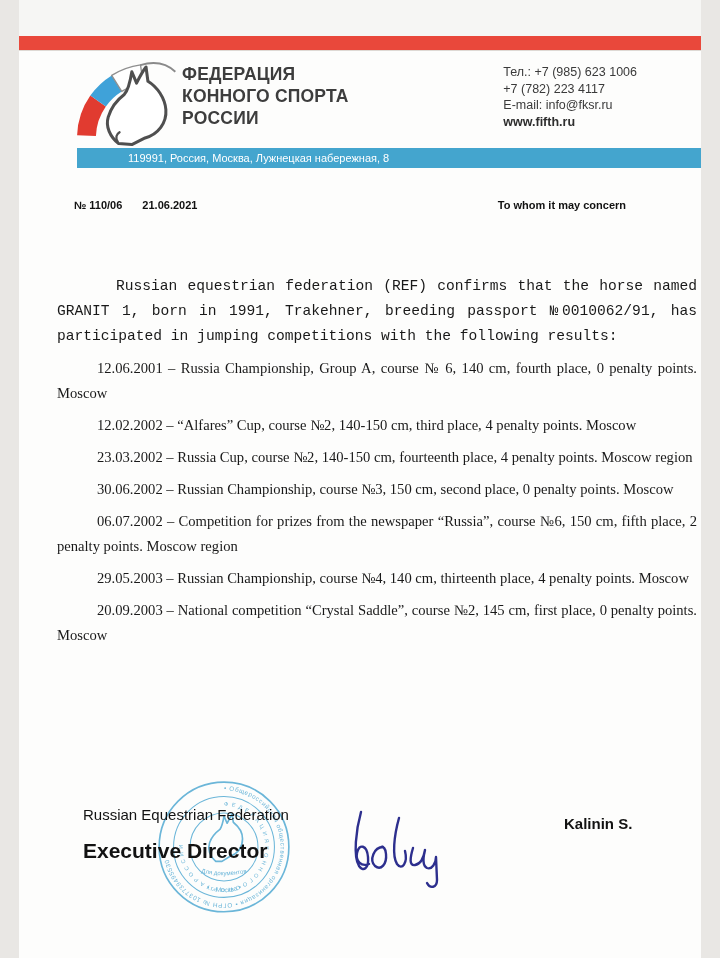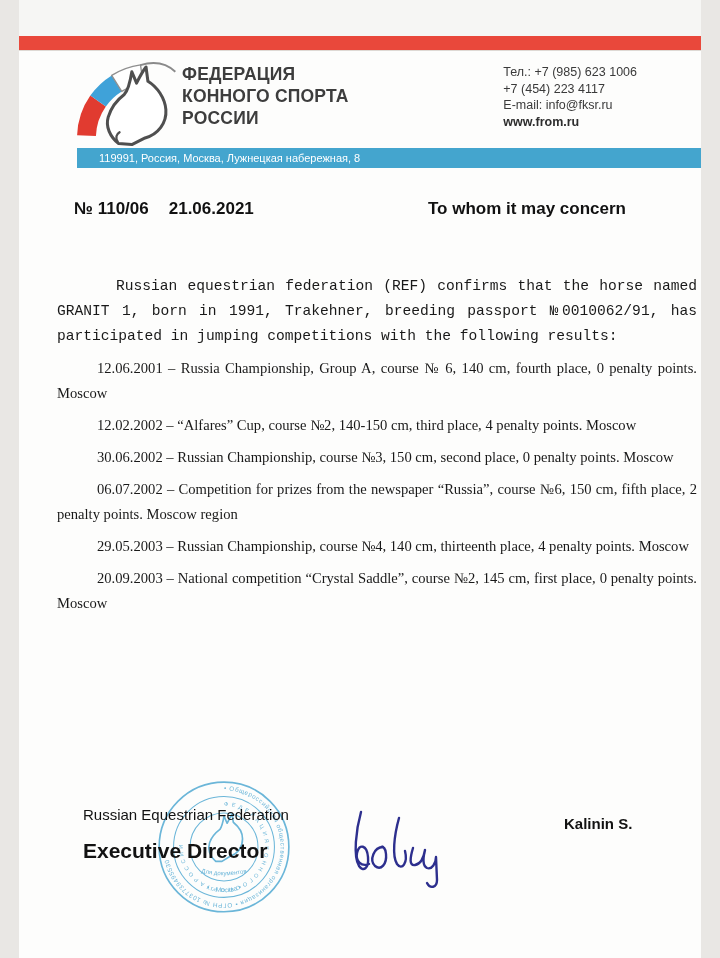--- a/index.html
+++ b/index.html
@@ -8,25 +8,25 @@
     font-family:"Liberation Sans",sans-serif;overflow:hidden;color:#1c1c1c;
   }
   .top-strip{position:absolute;top:0;left:0;width:720px;height:36px;background:#f6f6f4;}
   .red-bar{position:absolute;top:36px;left:0;width:720px;height:14px;background:#e9483b;border-bottom:1px solid #ded9d4;}
   .logo-svg{position:absolute;left:58px;top:56px;}
   .org-name{position:absolute;left:163px;top:63px;font-size:17.5px;font-weight:bold;color:#3d3d3d;line-height:22px;letter-spacing:.2px;}
   .contact{position:absolute;right:64px;top:64px;font-size:12.5px;color:#3a3a3a;line-height:16.5px;}
   .contact .site{font-weight:bold;color:#2e2e2e;}
   .address-bar{
     position:absolute;left:58px;top:148px;width:635px;height:20px;background:#44a5ce;
-    color:#ffffff;font-size:11px;line-height:20px;padding-left:22px;box-sizing:border-box;
+    color:#ffffff;font-size:11px;line-height:20px;padding-left:51px;box-sizing:border-box;
   }
   .ref-row{
     position:absolute;top:199px;left:55px;right:75px;display:flex;justify-content:space-between;
-    font-weight:bold;font-size:17px;color:#111;
+    font-weight:bold;font-size:11px;color:#111;
   }
   .ref-row .ref-date{margin-left:20px;}
   .body-text{position:absolute;top:274px;left:38px;width:640px;font-size:14.6px;line-height:25px;color:#191919;}
   .body-text p{margin:0;text-align:justify;}
   .body-text p.intro{text-indent:59px;font-family:Liberation Mono, monospace;}
   .body-text p.result{text-indent:40px;margin-top:7px;font-family:Liberation Serif, serif;}
   .sig-org{position:absolute;left:64px;top:806px;font-size:15px;font-weight:normal;color:#121212;z-index:3;}
   .sig-title{position:absolute;left:64px;top:839px;font-size:21px;font-weight:bold;color:#121212;z-index:3;}
   .sig-name{position:absolute;left:545px;top:815px;font-size:15px;font-weight:bold;color:#121212;z-index:3;}
   .stamp{position:absolute;left:137px;top:779px;z-index:1;opacity:.92;}
@@ -50,38 +50,39 @@
   </svg>
 
   <div class="org-name">
     <div>ФЕДЕРАЦИЯ</div>
     <div>КОННОГО СПОРТА</div>
     <div>РОССИИ</div>
   </div>
 
   <div class="contact">
     <div>Тел.: +7 (985) 623 1006</div>
-    <div>+7 (454) 223 4117</div>
+    <div>+7 (782) 223 4117</div>
     <div>E-mail: info@fksr.ru</div>
-    <div class="site">www.from.ru</div>
+    <div class="site">www.fifth.ru</div>
   </div>
 
   <div class="address-bar">119991, Россия, Москва, Лужнецкая набережная, 8</div>
 
   <div class="ref-row">
     <span>
       <span>№ 110/06</span><span class="ref-date">21.06.2021</span>
     </span>
     <span>To whom it may concern</span>
   </div>
 
   <div class="body-text">
     <p class="intro">Russian equestrian federation (REF) confirms that the horse named GRANIT 1, born in 1991, Trakehner, breeding passport №0010062/91, has participated in jumping competitions with the following results:</p>
     <p class="result">12.06.2001 – Russia Championship, Group A, course № 6, 140 cm, fourth place, 0 penalty points. Moscow</p>
     <p class="result">12.02.2002 – “Alfares” Cup, course №2, 140-150 cm, third place, 4 penalty points. Moscow</p>
+    <p class="result">23.03.2002 – Russia Cup, course №2, 140-150 cm, fourteenth place, 4 penalty points. Moscow region</p>
     <p class="result">30.06.2002 – Russian Championship, course №3, 150 cm, second place, 0 penalty points. Moscow</p>
     <p class="result">06.07.2002 – Competition for prizes from the newspaper “Russia”, course №6, 150 cm, fifth place, 2 penalty points. Moscow region</p>
     <p class="result">29.05.2003 – Russian Championship, course №4, 140 cm, thirteenth place, 4 penalty points. Moscow</p>
     <p class="result">20.09.2003 – National competition “Crystal Saddle”, course №2, 145 cm, first place, 0 penalty points. Moscow</p>
   </div>
 
   <svg class="stamp" width="136" height="140" viewBox="0 0 132 136">
     <defs>
       <path id="ringOuter" d="M 66,11 A 55,55 0 1 1 65.9,11"></path>
       <path id="ringInner" d="M 66,26 A 40,40 0 1 1 65.9,26"></path>

